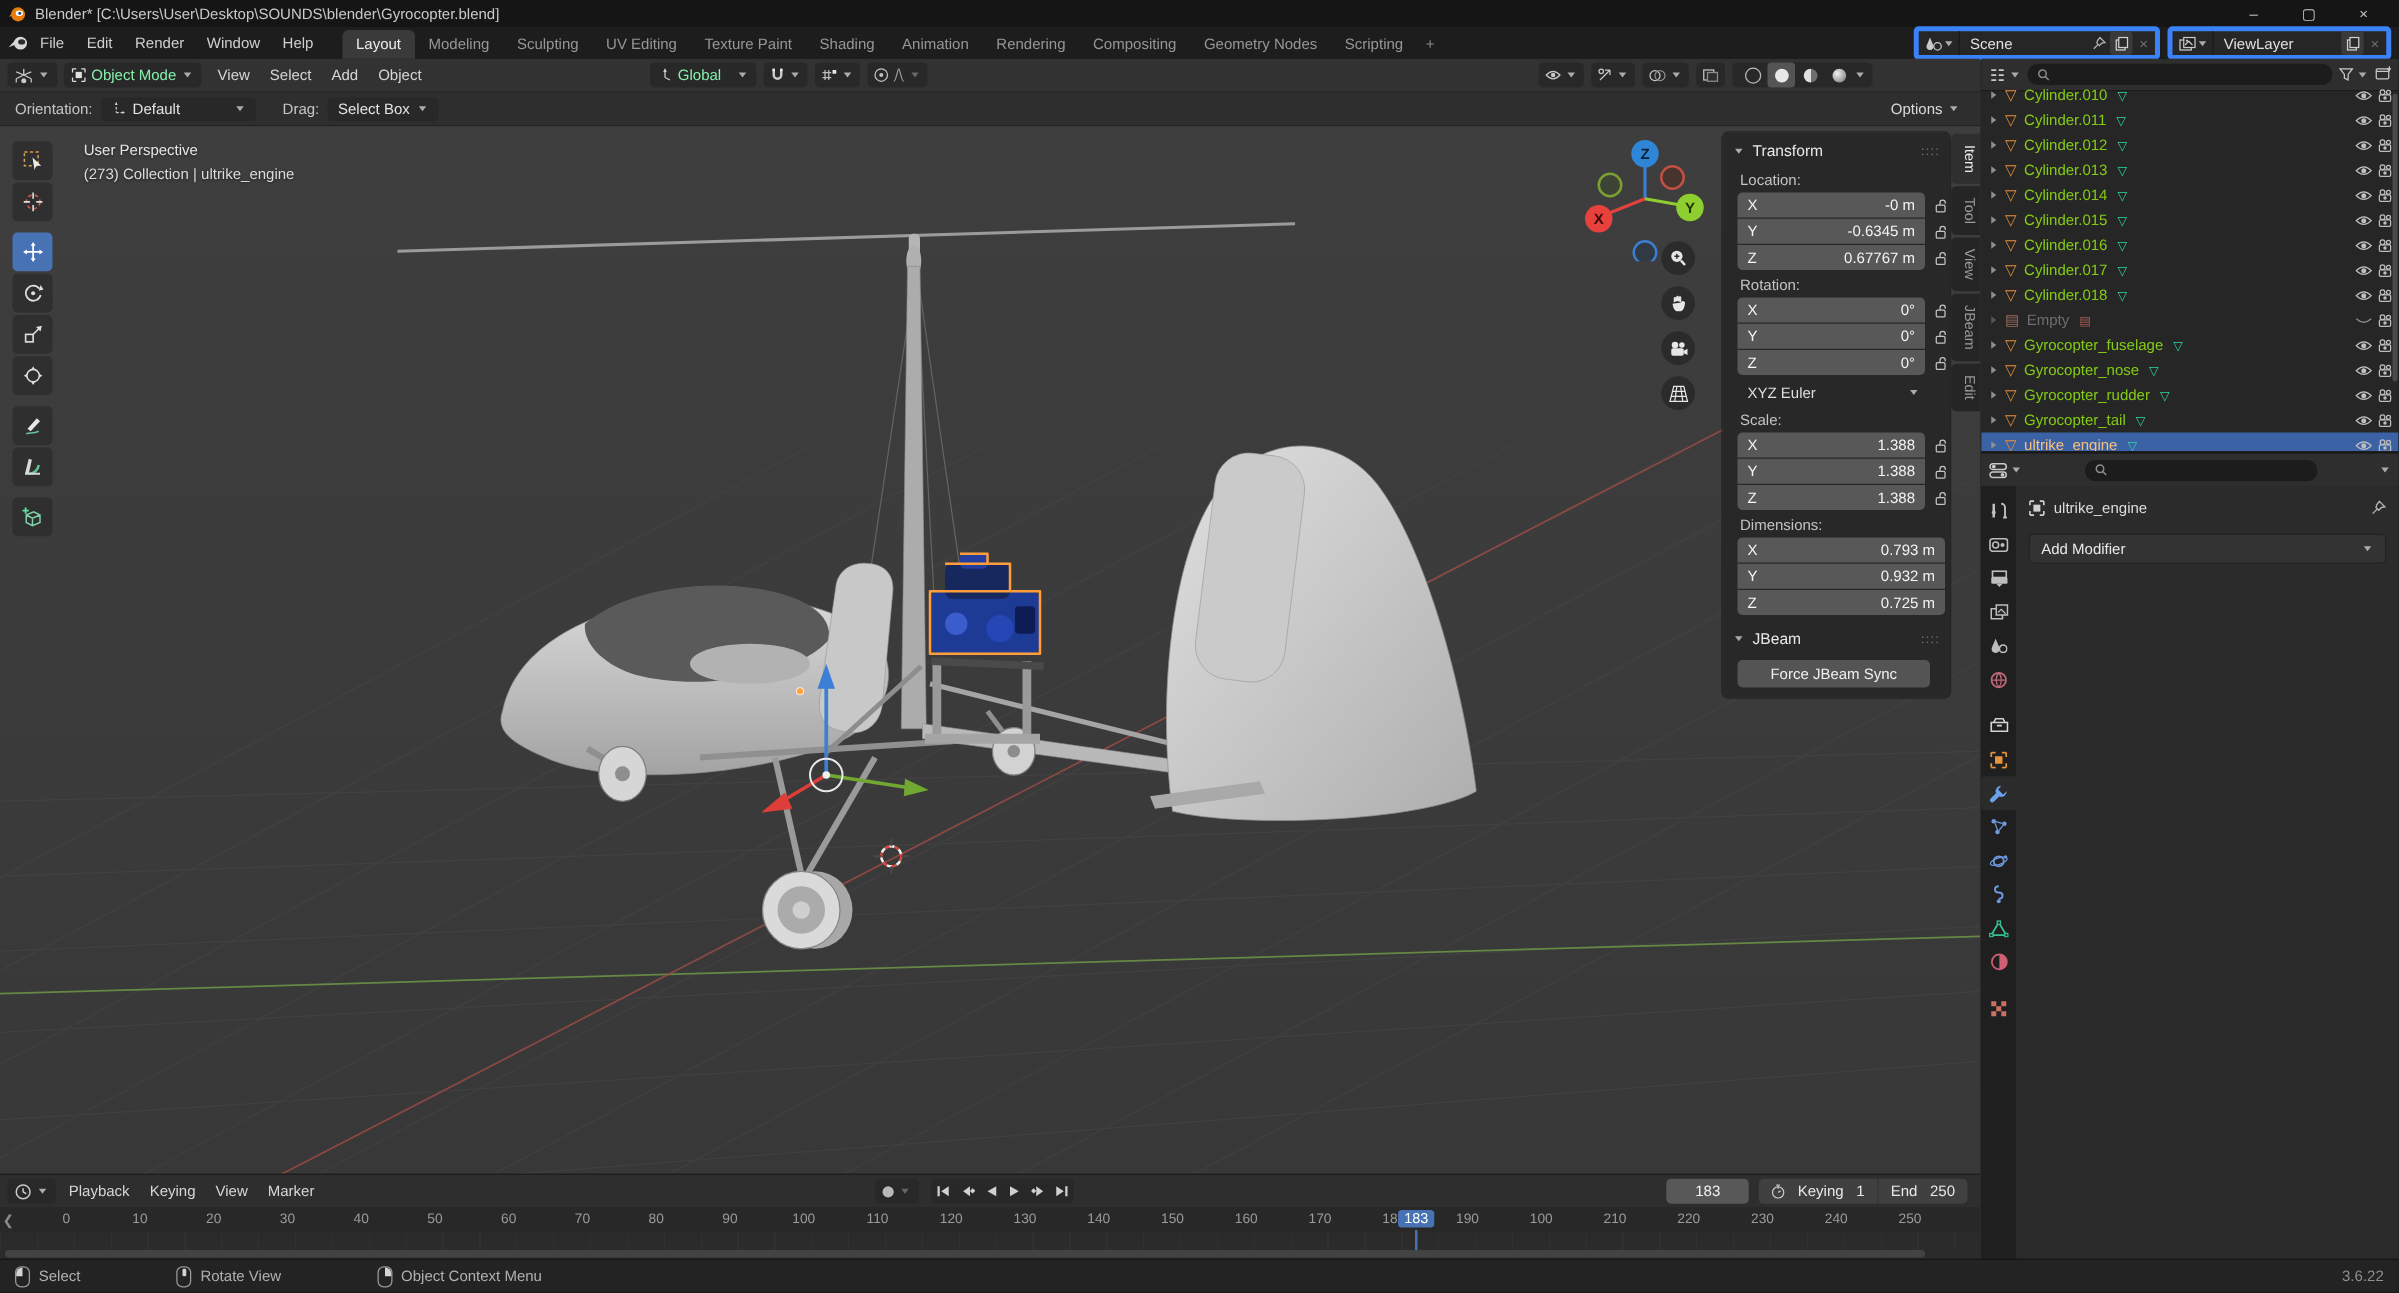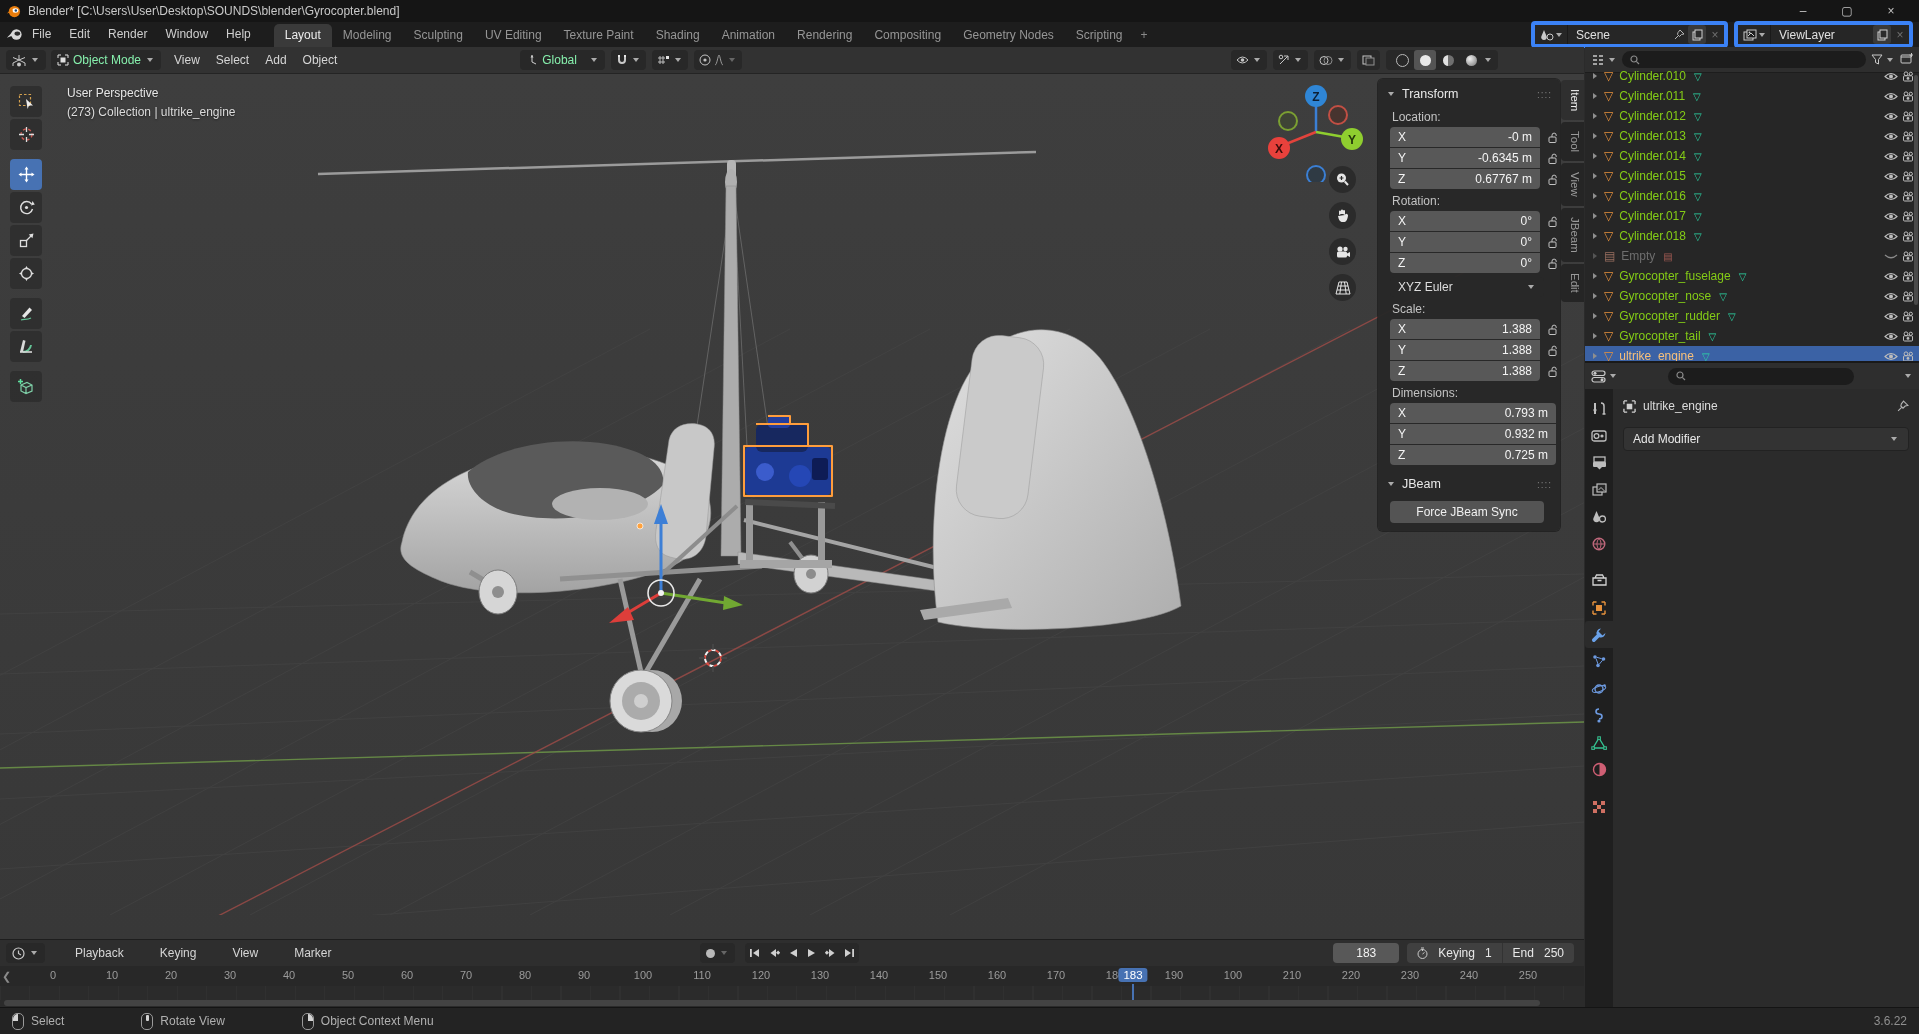--- a/index.html
+++ b/index.html
@@ -81,21 +81,21 @@
   .ntab.active{background:#2f2f2f;color:#ececec;}
 
   
   .navgizmo{position:absolute;left:1266px;top:8px;}
   .viewbtns{position:absolute;left:1329px;top:92px;display:flex;flex-direction:column;gap:9px;}
   .vbtn{width:27px;height:27px;border-radius:50%;background:rgba(37,37,37,.75);display:flex;align-items:center;justify-content:center;}
 
   
   .timeline{height:68px;background:#2b2b2b;border-top:1px solid #1e1e1e;position:relative;}
   .tl-header{height:26px;background:#2e2e2e;display:flex;align-items:center;padding:0 6px;gap:2px;border-bottom:1px solid #242424;}
-  .tl-menu{padding:0 8px;color:#d6d6d6;margin-left:20px;}
+  .tl-menu{padding:0 8px;color:#d6d6d6;}
   .transport{position:absolute;left:700px;top:3px;display:flex;align-items:center;gap:2px;}
   .rec{display:flex;align-items:center;background:#282828;border-radius:4px;height:20px;padding:0 6px;gap:4px;}
   .tbtns{display:flex;background:#282828;border-radius:4px;height:20px;margin-left:8px;}
   .tbtn{width:19px;display:flex;align-items:center;justify-content:center;}
   .tl-fields{position:absolute;right:10px;top:3px;display:flex;align-items:center;gap:8px;}
   .framefield{background:#585858;border-radius:4px;height:20px;width:66px;display:flex;align-items:center;justify-content:center;color:#f2f2f2;}
   .rangegrp{display:flex;align-items:center;background:#404040;border-radius:4px;height:20px;color:#e8e8e8;}
   .rangegrp .seg{display:flex;align-items:center;gap:10px;padding:0 10px;height:100%;}
   .rangegrp .seg + .seg{border-left:1px solid #333;}
   .tl-ruler{position:absolute;left:0;right:0;top:26px;height:20px;background:#282828;}
@@ -346,20 +346,40 @@
                 <span class="sphere" style="background:linear-gradient(90deg,#e0e0e0 50%,#6f6f6f 50%);"></span>
               </span>
             <span class="shade-btn">
                 <span class="sphere" style="background:radial-gradient(circle at 35% 35%,#f0f0f0,#707070);"></span>
               </span>
             <span class="chev"></span>
           </div>
         </div>
       </div>
 
+      <div class="vp-tools">
+        <span class="ts-label">Orientation:</span>
+        <div class="ts-pill">
+          <svg width="12" height="12" viewBox="0 0 12 12">
+              <path d="M4 1 V9 M4 9 H11" stroke="#cfcfcf" fill="none" stroke-dasharray="2 1.5"></path>
+              <path d="M4 1 L2.8 3 H5.2 Z M11 9 L9 7.8 V10.2 Z" fill="#cfcfcf"></path>
+            </svg>
+          <span>Default</span>
+          <span class="chev" style="margin-left:40px"></span>
+        </div>
+        <span class="ts-label" style="margin-left:14px">Drag:</span>
+        <div class="ts-pill">
+          <span>Select Box</span>
+          <span class="chev"></span>
+        </div>
+        <div class="ts-right">
+          <span>Options</span>
+          <span class="chev"></span>
+        </div>
+      </div>
 
       <div class="vp-canvas">
         <svg class="scene-svg" viewBox="0 0 1584 841">
           <defs>
             <linearGradient id="podGrad" x1="0" y1="0" x2="0" y2="1">
               <stop offset="0" stop-color="#d9d9d9"></stop>
                 <stop offset="1" stop-color="#a3a3a3"></stop>
             </linearGradient>
             <linearGradient id="finGrad" x1="0" y1="0" x2="1" y2="1">
               <stop offset="0" stop-color="#e0e0e0"></stop>

